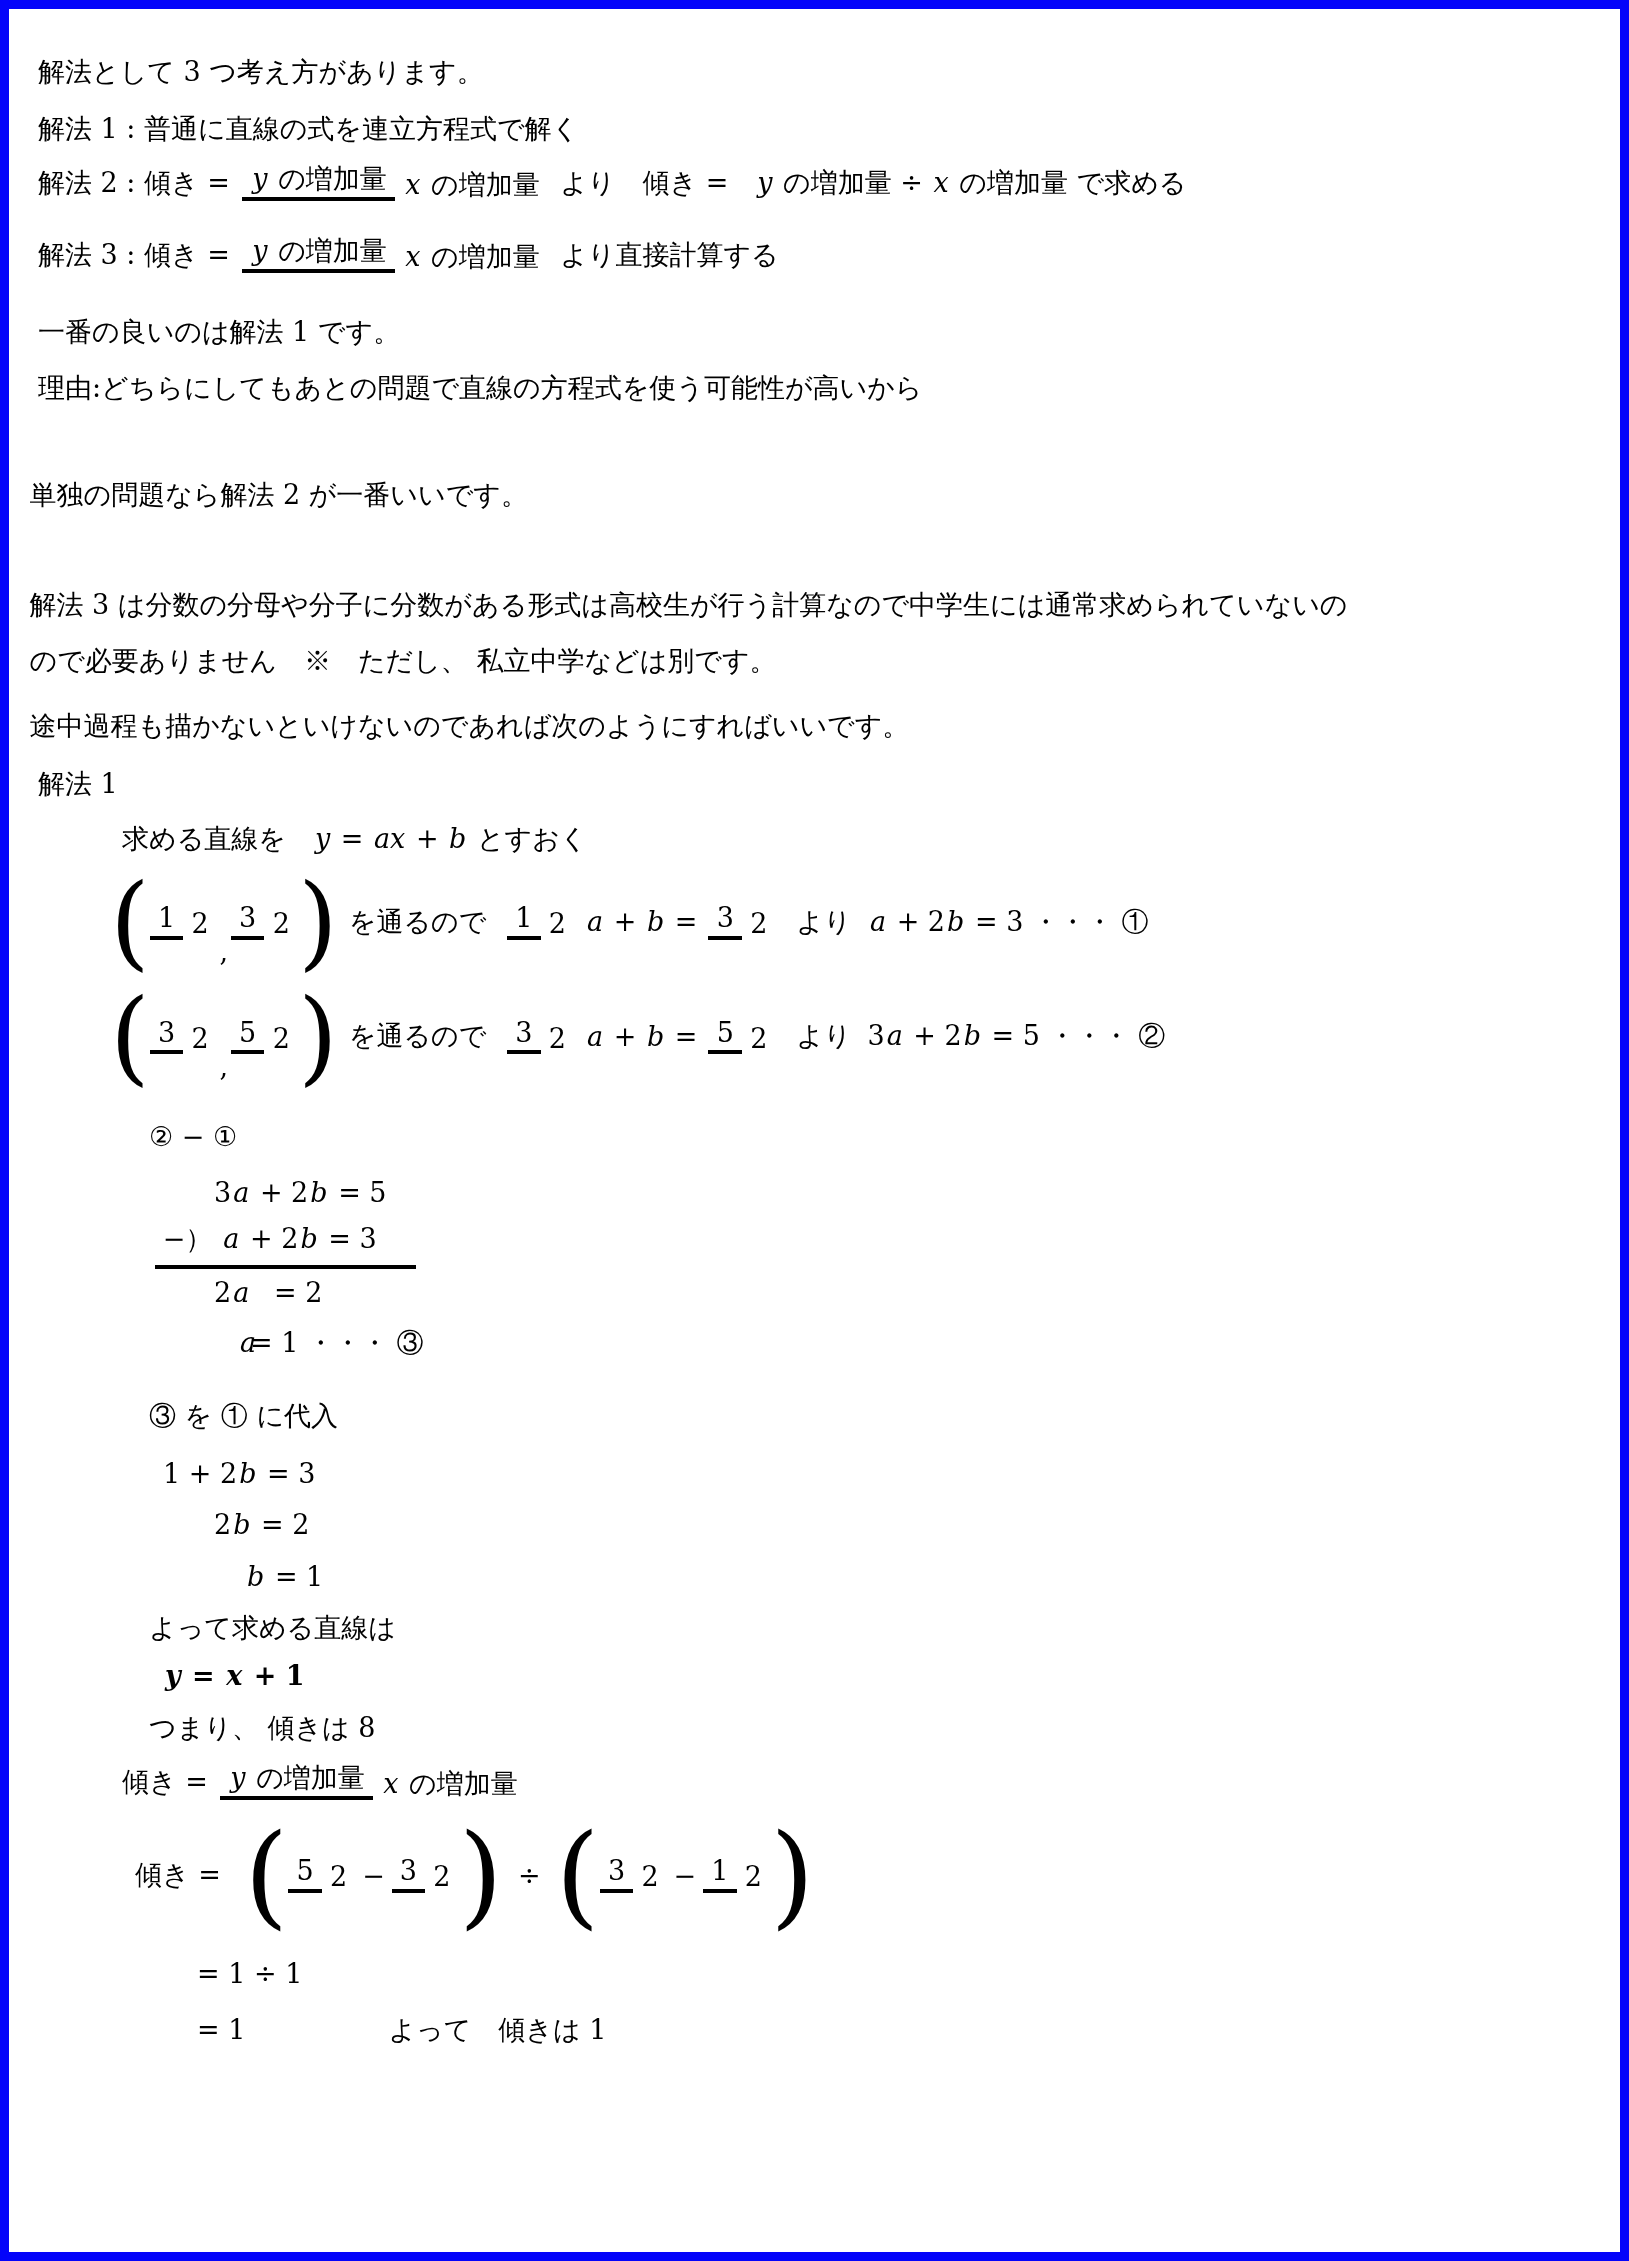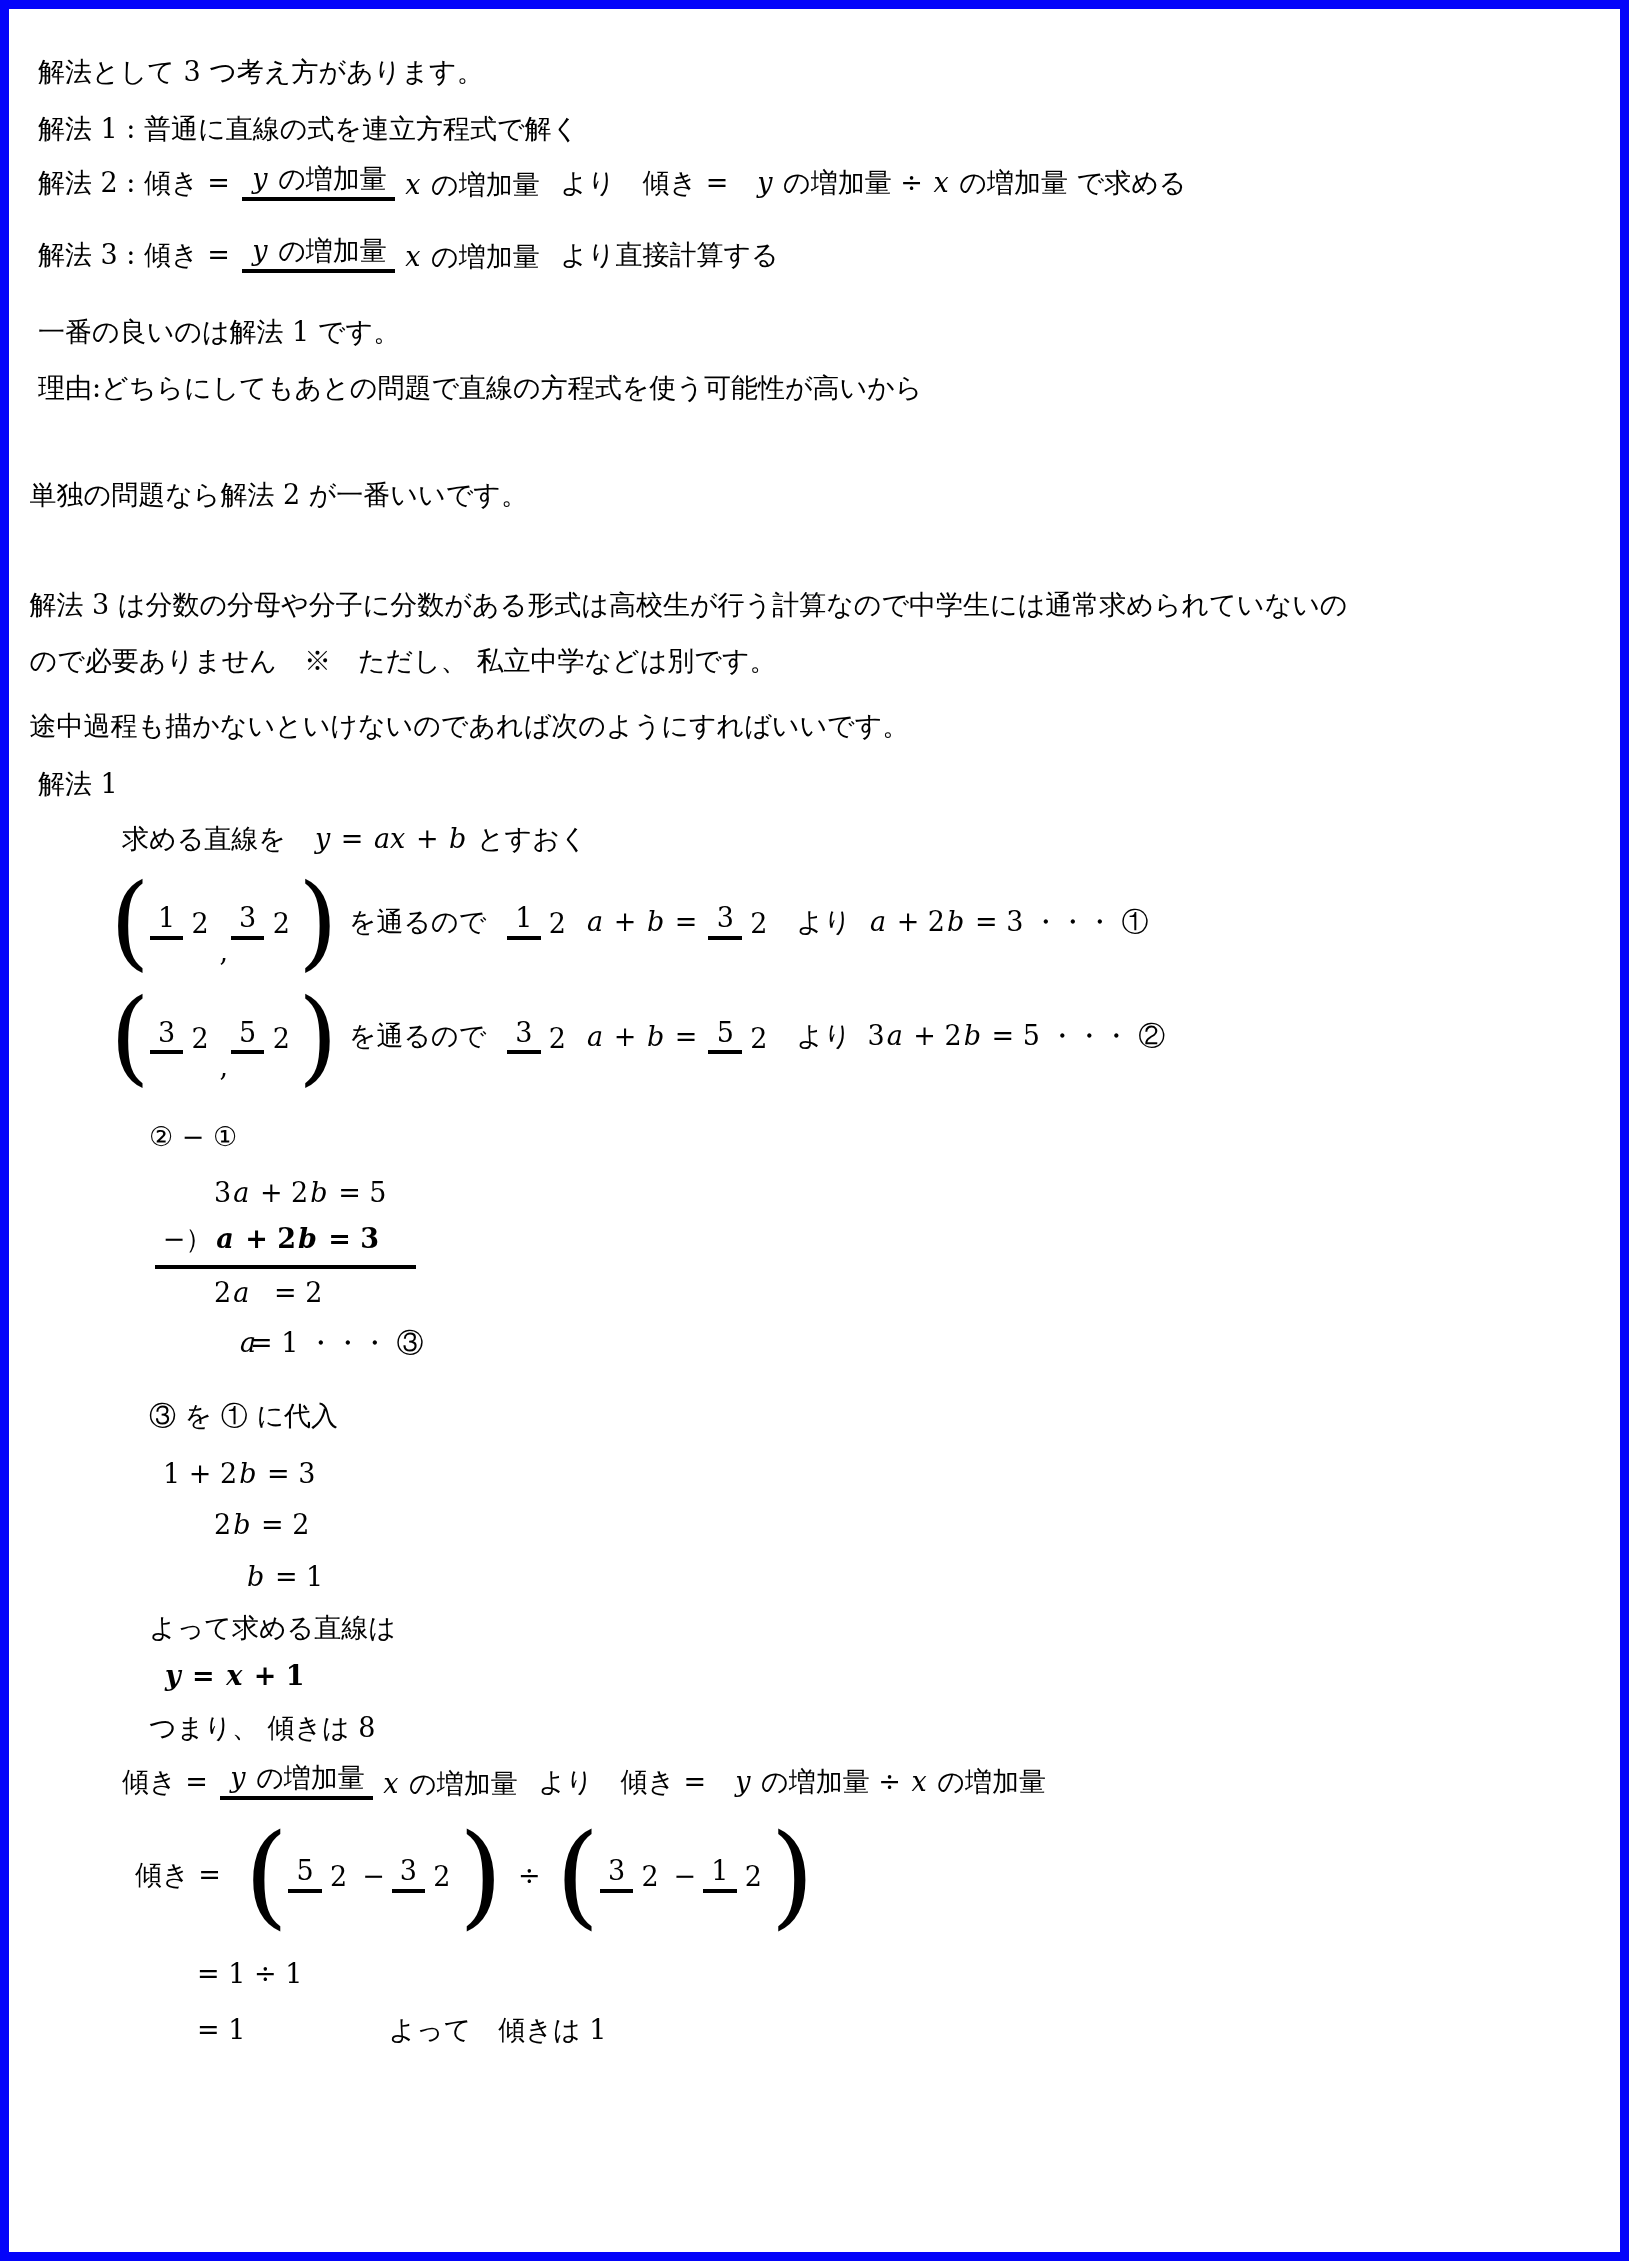--- a/index.html
+++ b/index.html
@@ -133,21 +133,21 @@
       </span>
       <span style="margin-left:9.6px;">より</span>
       <span style="margin-left:5px;">3<i>a</i> + 2<i>b</i> = 5 ・・・ ②</span>
     </div>
 
     <p class="t" style="margin:42px 0 0 140px;">② − ①</p>
     <div class="sub-rows">
       <p class="t sub-r1" style="margin:20.5px 0 0 0;">3<i>a</i> + 2<i>b</i> = 5</p>
       <div class="sub-r2" style="margin:11px 0 0 0;">
         <span>−）</span>
-        <span style="margin-left:2px;font-weight:bold;"><i>a</i> + 2<i>b</i> = 3</span>
+        <span style="margin-left:9px;"><i>a</i> + 2<i>b</i> = 3</span>
       </div>
       <div class="sub-rule" style="margin-top:8.2px;"></div>
       <div class="sub-r3" style="margin:8.2px 0 0 0;">
         <span class="lhs-w1">2<i>a</i></span>
         <span>= 2</span>
       </div>
       <div class="sub-r4" style="margin:16.4px 0 0 0;">
         <span class="lhs-w2"><i>a</i></span>
         <span>= 1 ・・・ ③</span>
       </div>
@@ -161,21 +161,20 @@
     <p class="t" style="margin:13px 0 0 154px;font-weight:bold;"><i>y</i> = <i>x</i> + 1</p>
     <p class="t" style="margin:16.4px 0 0 140px;">つまり、 傾きは 8</p>
 
 
     <div class="row" style="margin:19px 0 0 113px; column-gap:12.3px;">
       <span>傾き =</span>
       <span class="frac">
         <span class="fr-num"><i>y</i> の増加量</span>
         <span class="fr-den"><i>x</i> の増加量</span>
       </span>
-      <span>より　傾き =　<i>y</i> の増加量 ÷ <i>x</i> の増加量</span>
     </div>
 
     <div class="row" style="margin:30px 0 0 126px; column-gap:9.6px;">
       <span>傾き =</span>
       <span class="pair" style="margin-left:13.7px;">
         <span class="bp2">(</span>
         <span class="frac">
           <span class="fr-num">5</span>
           <span class="fr-den">2</span>
         </span>

